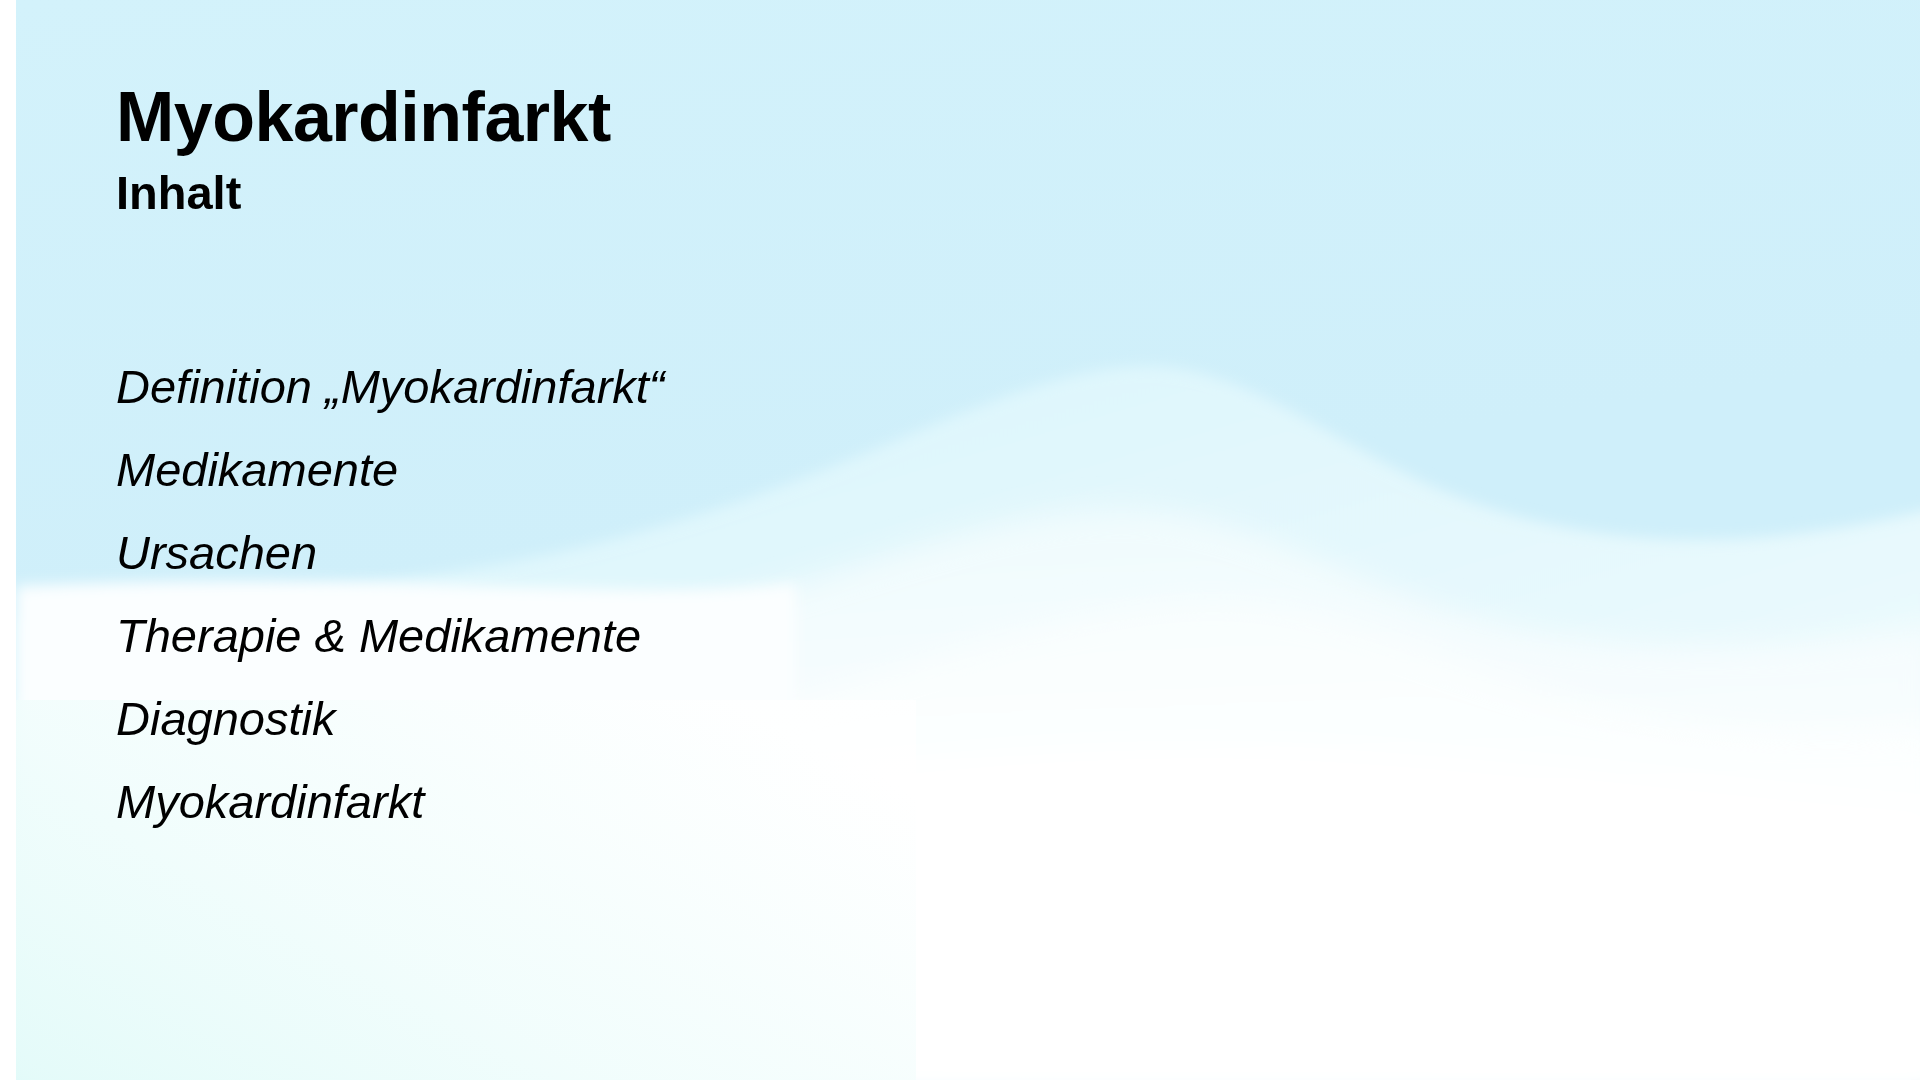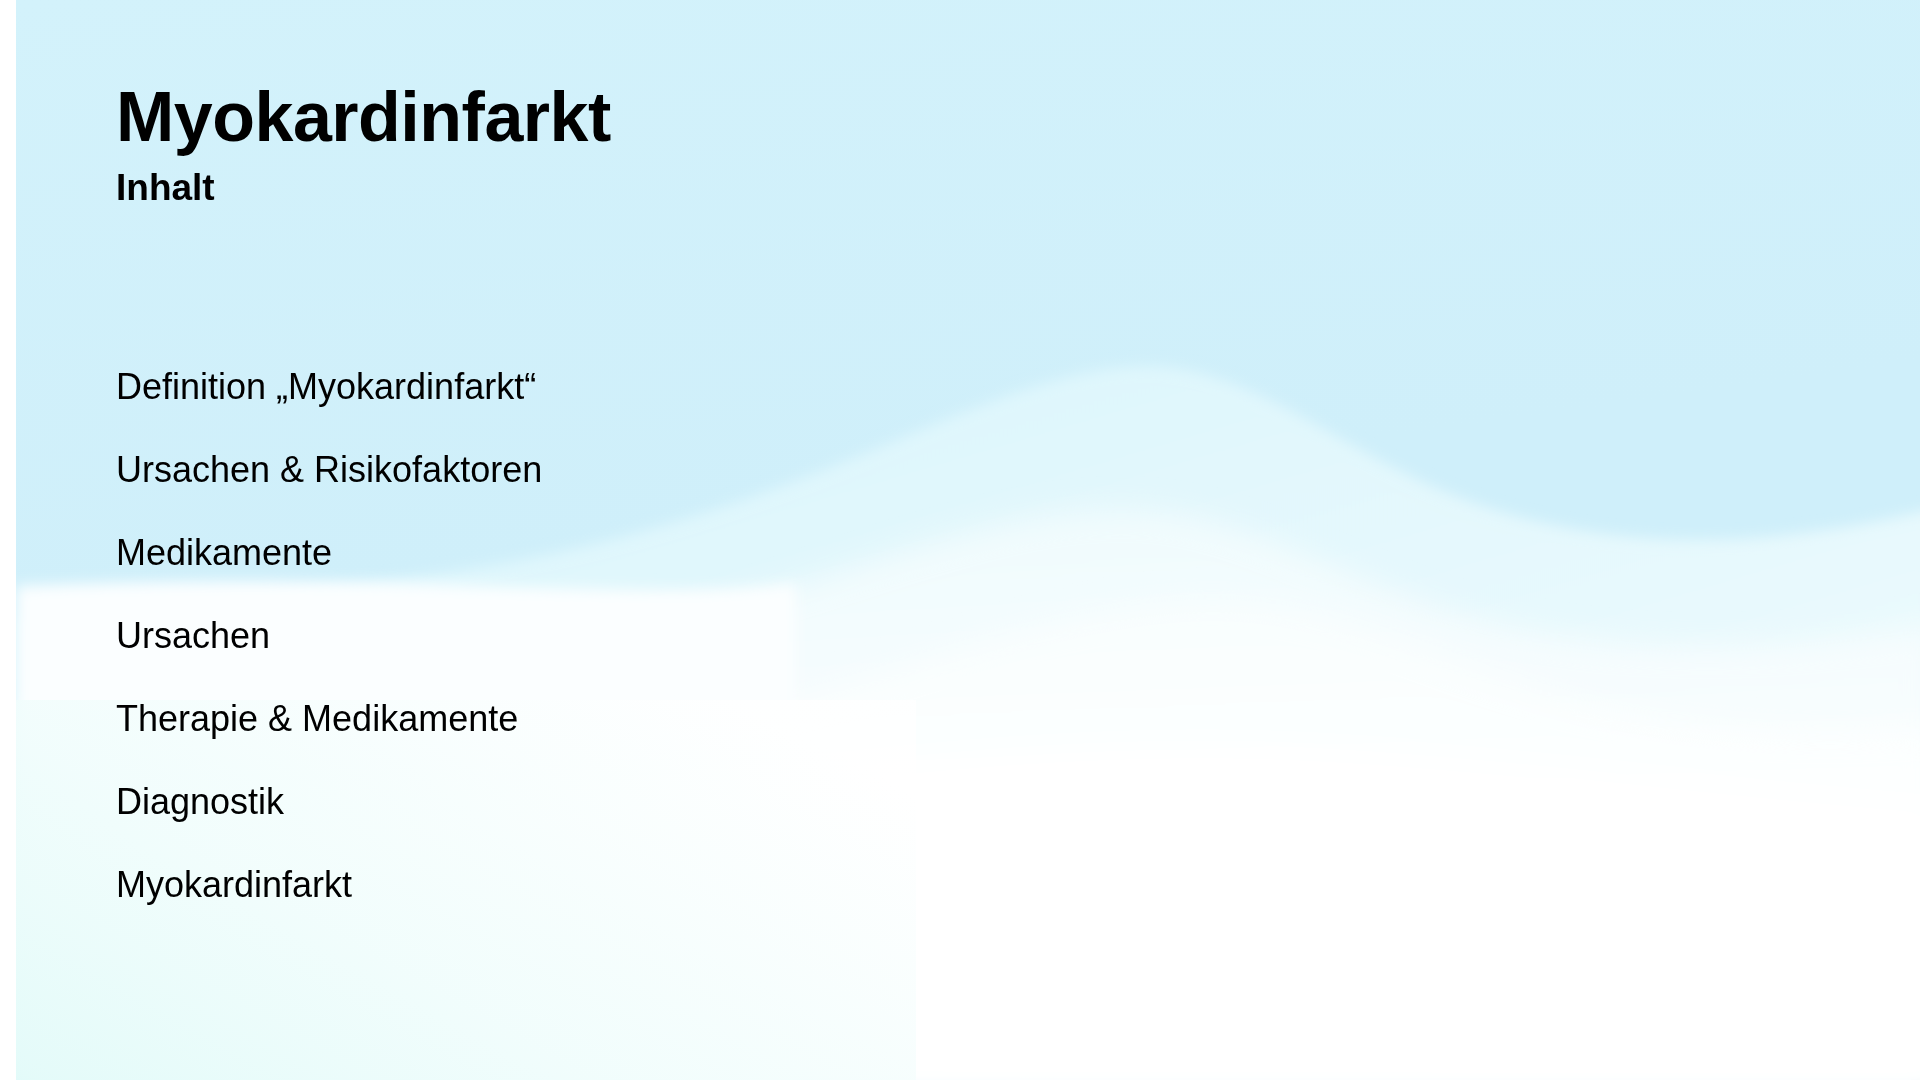--- a/index.html
+++ b/index.html
@@ -45,40 +45,41 @@
     font-size: 70px;
     font-weight: bold;
     line-height: 1.0;
     letter-spacing: -0.5px;
     color: #000000;
     white-space: nowrap;
   }
   #slide-subtitle {
     margin: 0;
     padding-top: 17px;
-    font-size: 37px;
+    font-size: 47px;
     font-weight: bold;
     line-height: 1.0;
     color: #000000;
     white-space: nowrap;
   }
   #toc-list {
     position: absolute;
     left: 100px;
     top: 345px;
     margin: 0;
     padding: 0;
     list-style: none;
   }
   #toc-list li {
-    font-size: 36px;
+    font-size: 47px;
     font-weight: normal;
     line-height: 83px;
     color: #000000;
     white-space: nowrap;
+    font-style: italic;
   }
 </style>
 </head>
 <body>
 
 <div id="slide">
 
   <div id="bg-layer">
     <svg viewBox="0 0 1920 1080" preserveAspectRatio="none" xmlns="http://www.w3.org/2000/svg">
       <defs>
@@ -158,21 +159,20 @@
 
   <div id="content">
 
     <div id="title-block">
       <h1 id="slide-title">Myokardinfarkt</h1>
       <h2 id="slide-subtitle">Inhalt</h2>
     </div>
 
     <ul id="toc-list">
       <li>Definition „Myokardinfarkt“</li>
-      <li>Ursachen &amp; Risikofaktoren</li>
       <li>Medikamente</li>
       <li>Ursachen</li>
       <li>Therapie &amp; Medikamente</li>
       <li>Diagnostik</li>
       <li>Myokardinfarkt</li>
     </ul>
 
   </div>
 </div>
 

